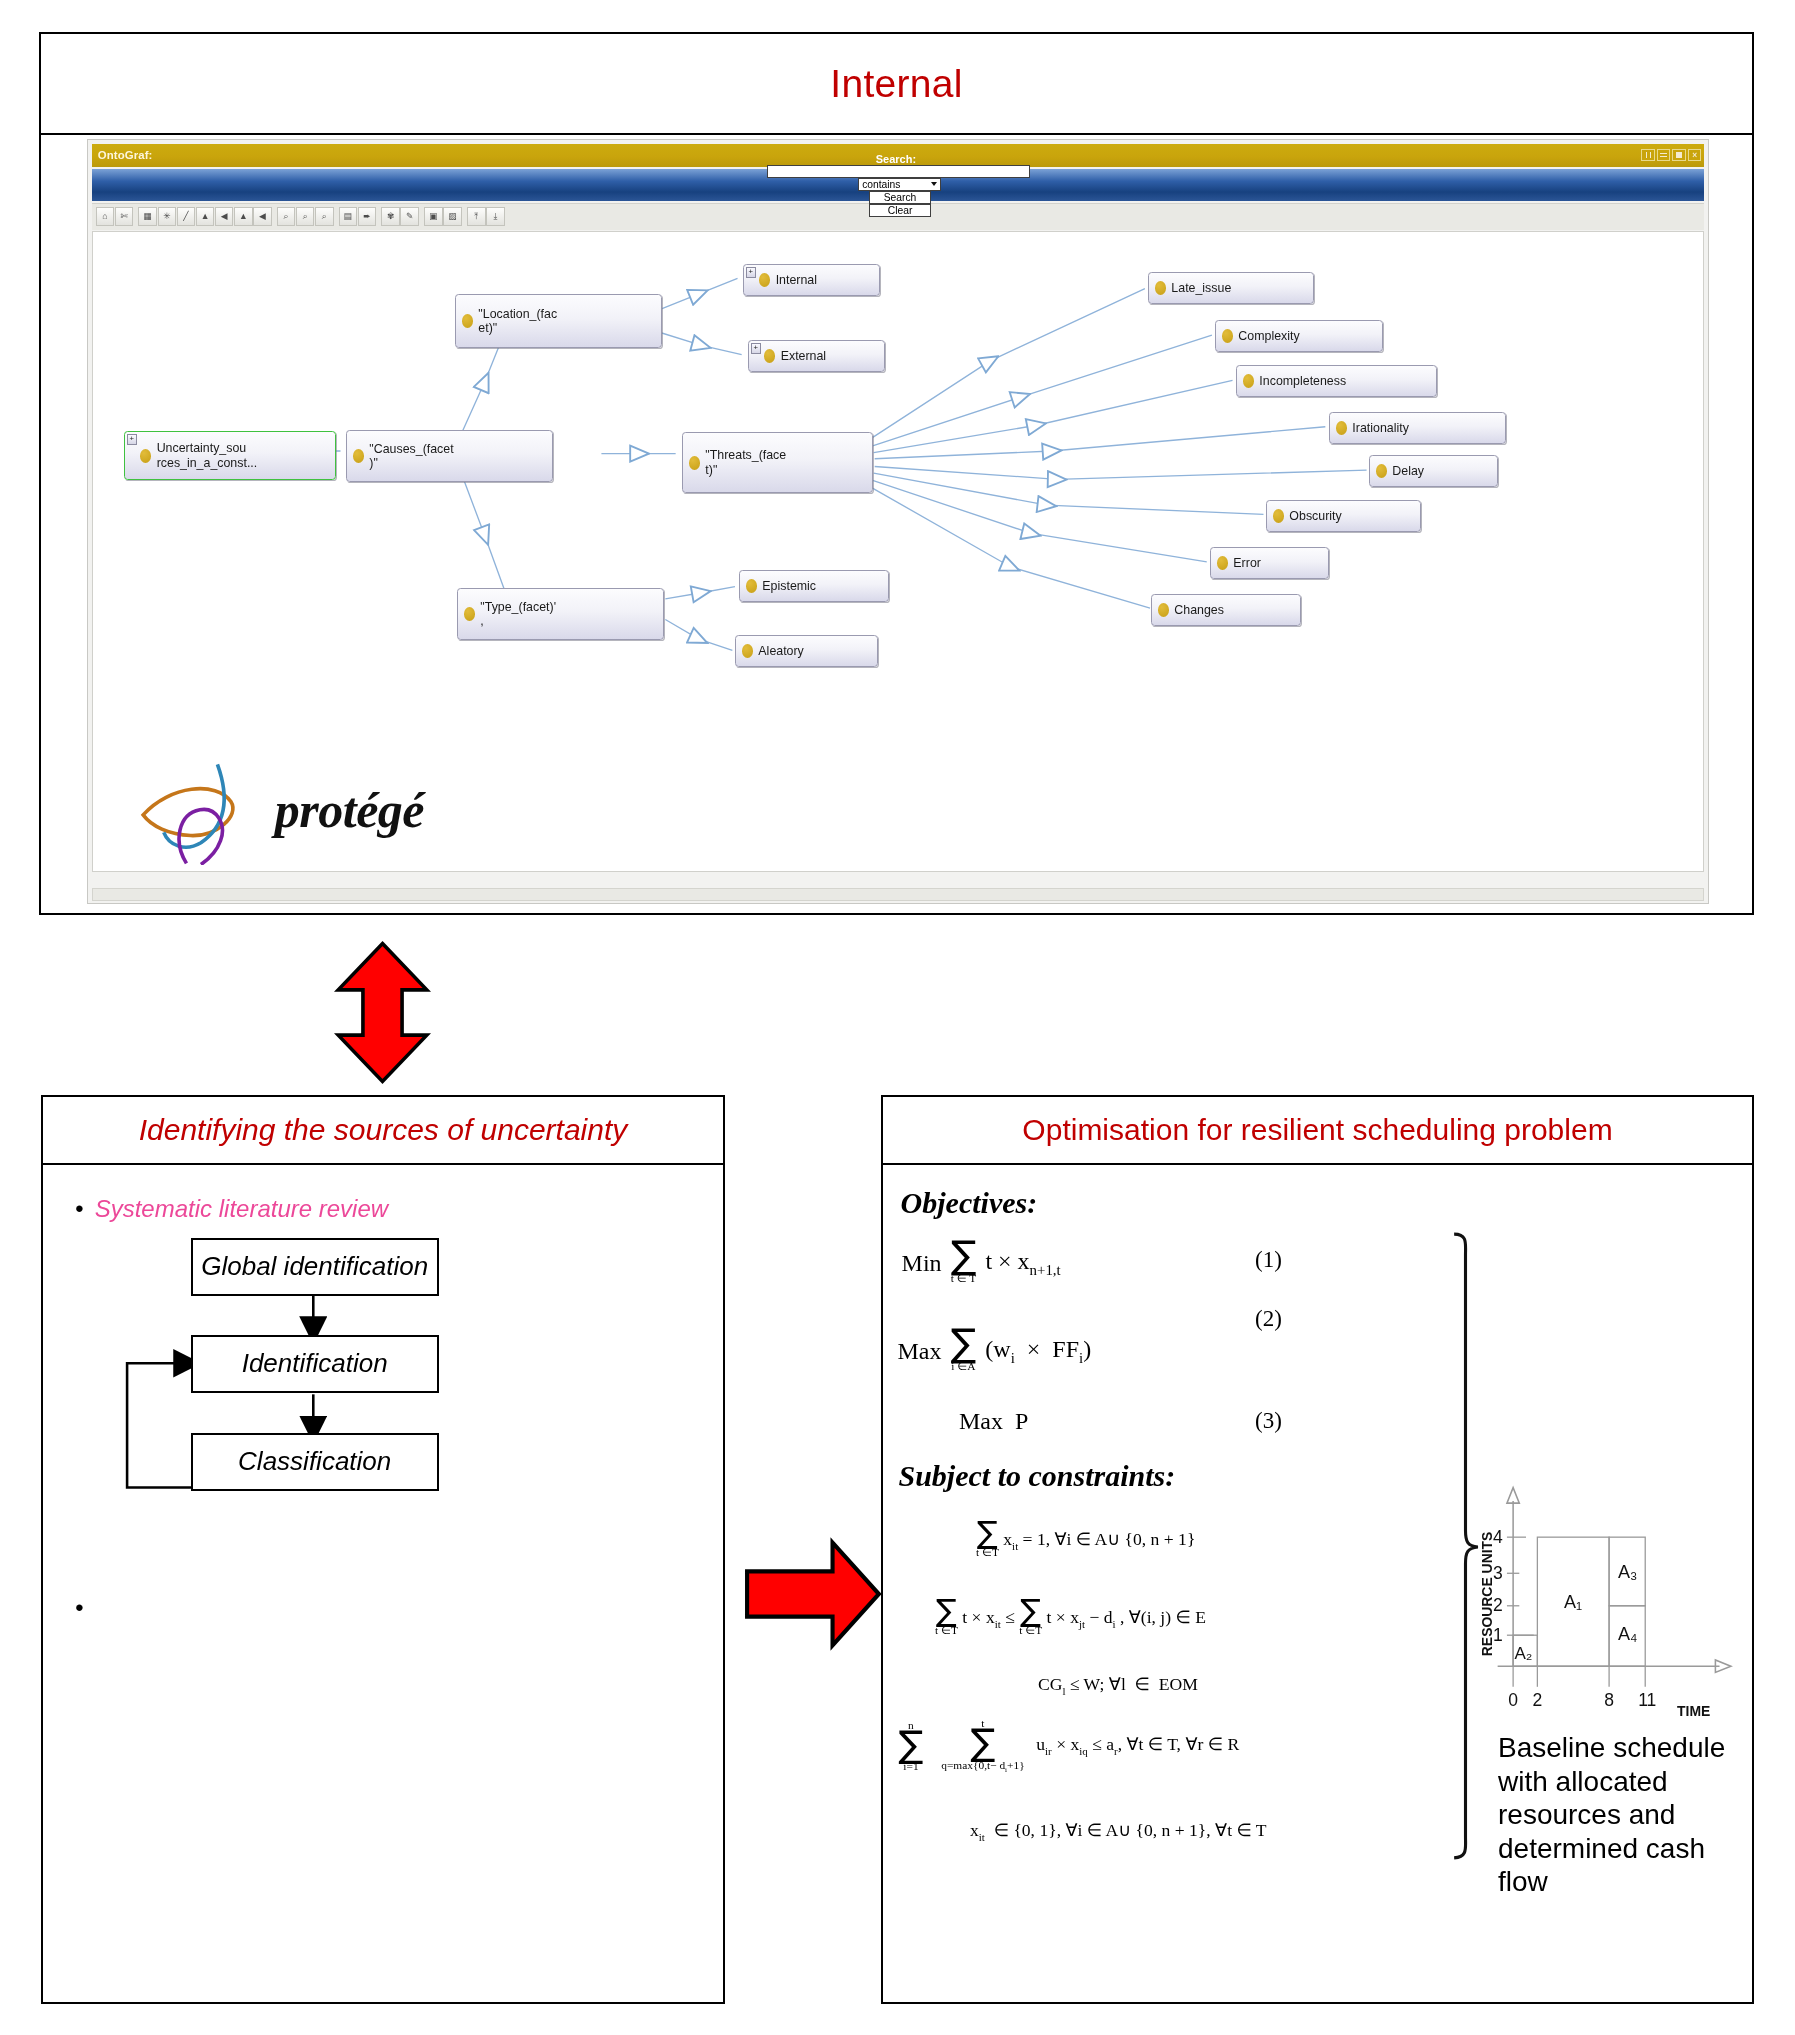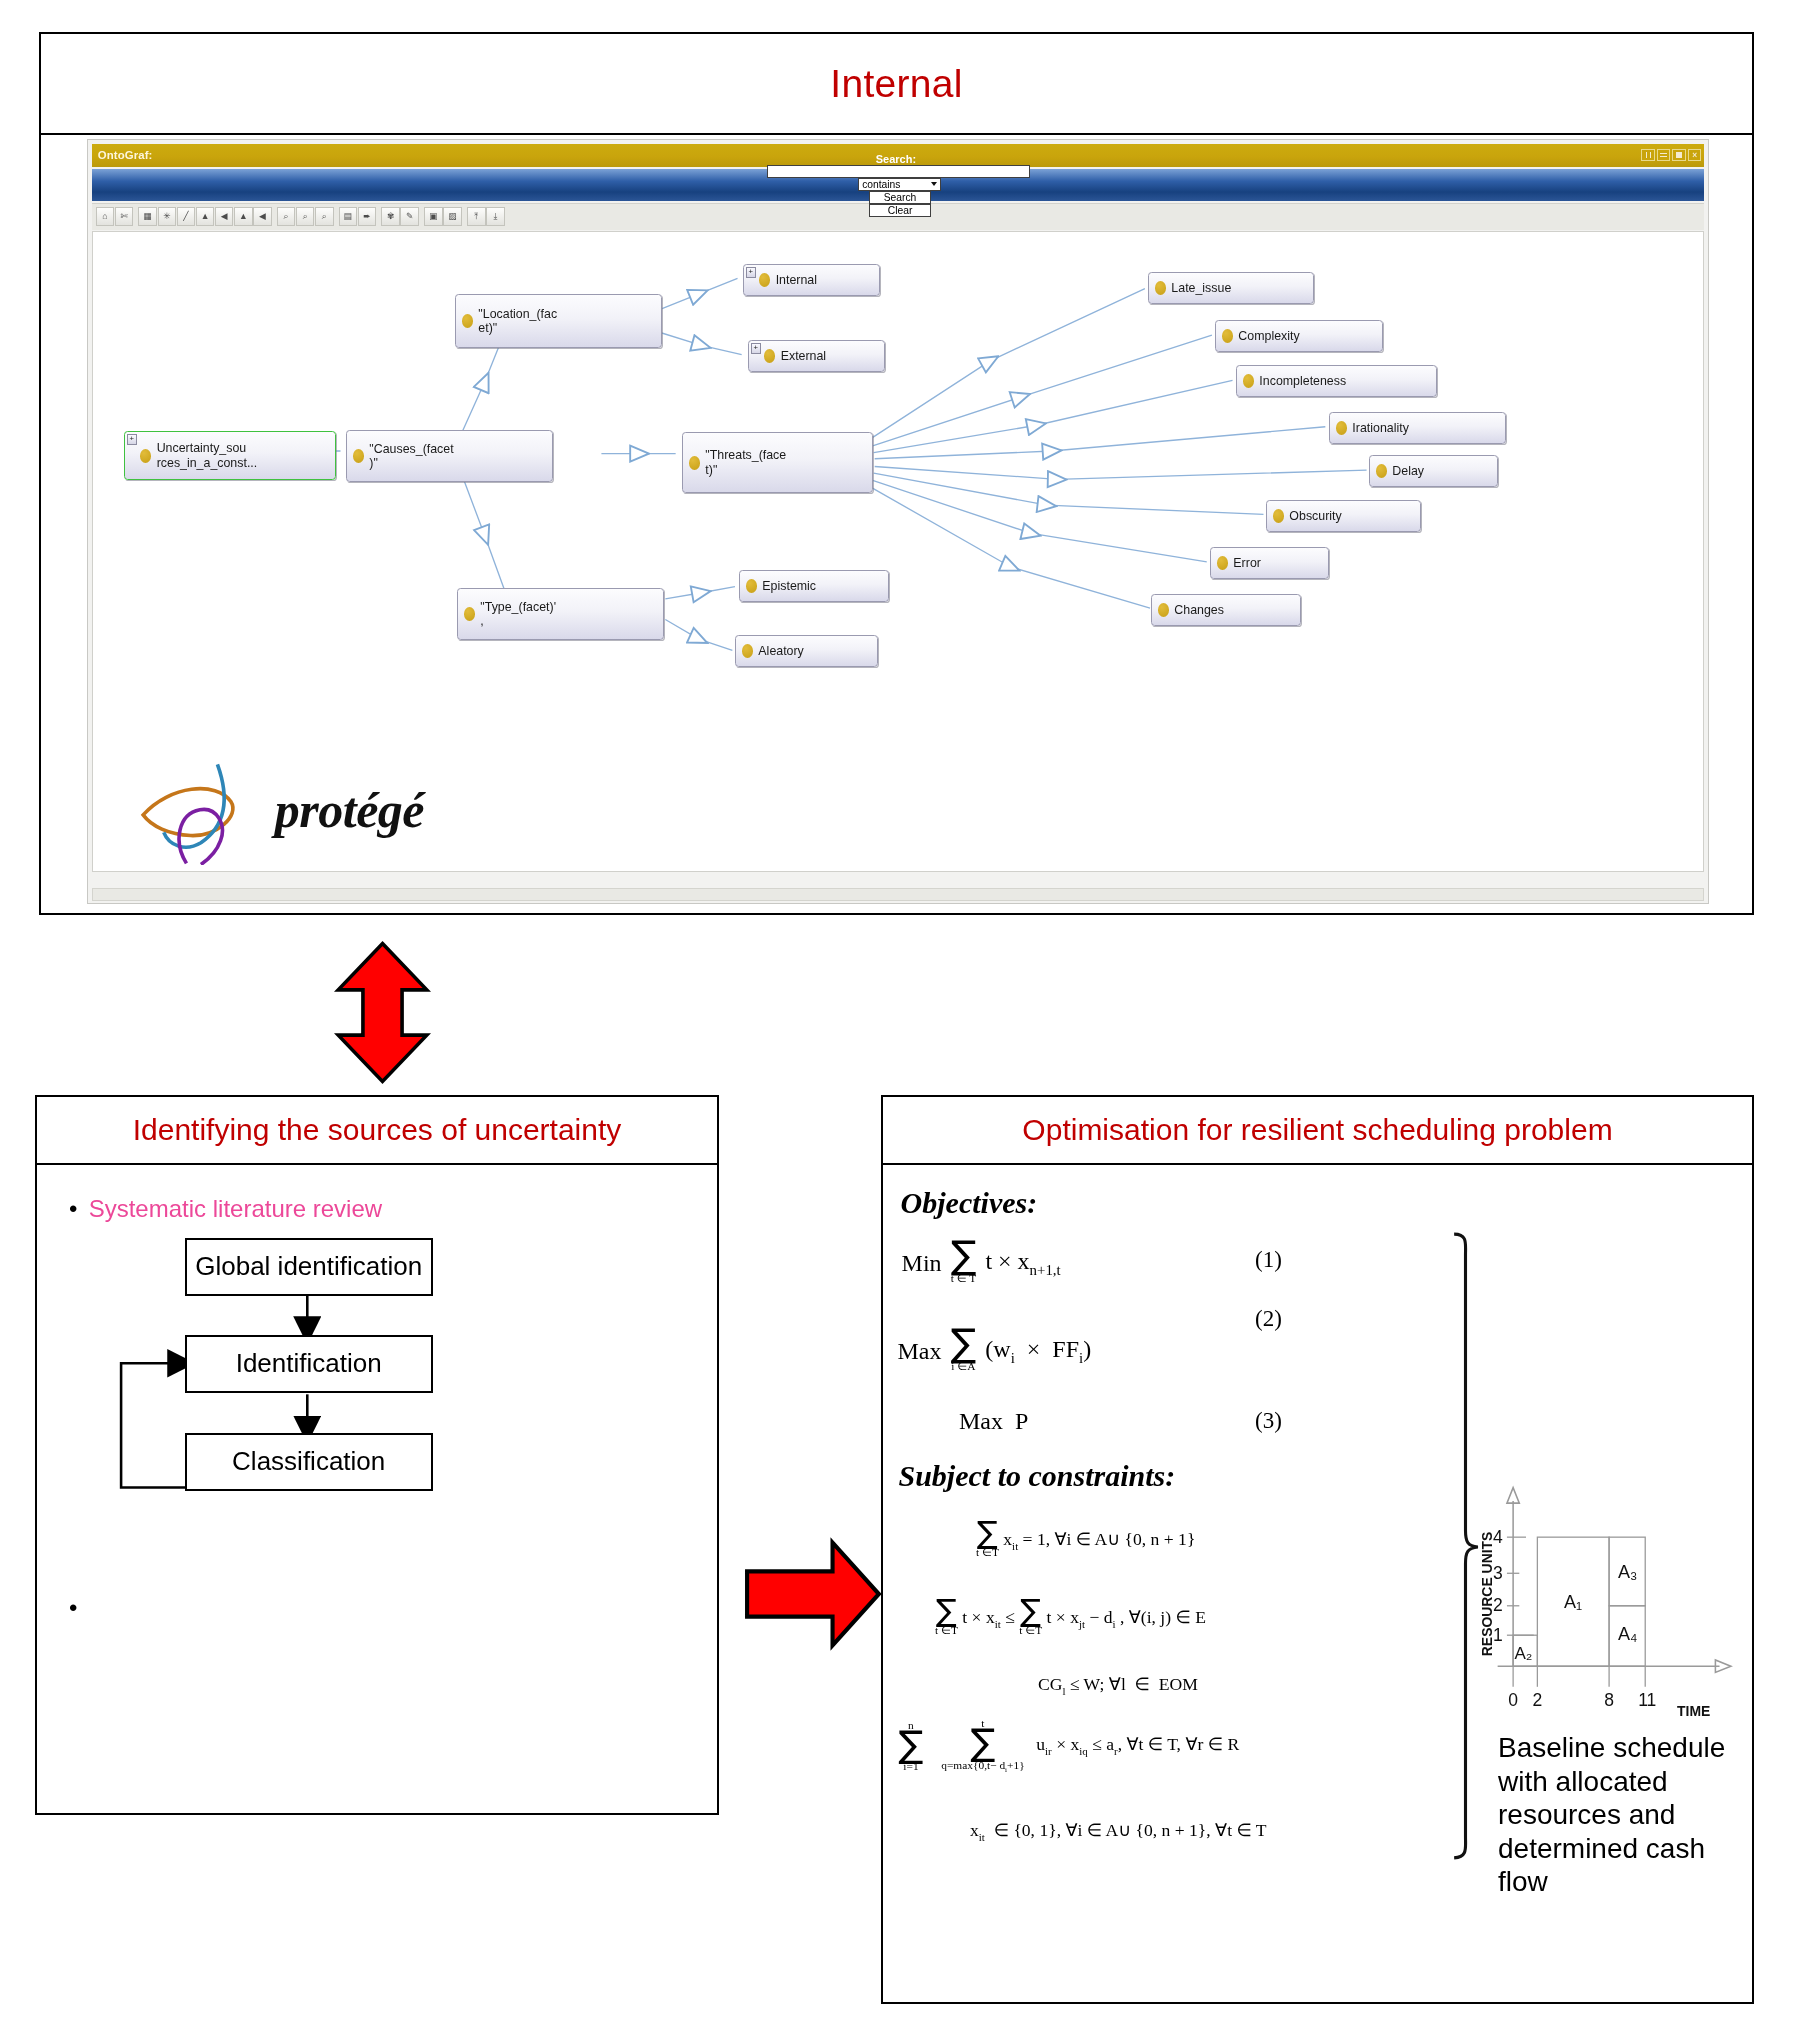--- a/index.html
+++ b/index.html
@@ -133,21 +133,21 @@
 
   
   .panel {
     position: absolute; border: 2.1px solid #000; background: #fff;
   }
   .panel-head {
     border-bottom: 2.1px solid #000; display:flex; align-items:center; justify-content:center;
     height: 68px;
   }
   .panel-head .h-txt { color:#C00000; font-size: 30px; }
-  .left-panel { left: 35px; top: 1095px; width: 684px; height: 720px; }
+  .left-panel { left: 41px; top: 1095px; width: 684px; height: 909px; font-style: italic; }
   .right-panel { left: 881px; top: 1095px; width: 873px; height: 909px; }
 
   .bullet-row { display: flex; align-items: flex-start; margin-top: 29px; }
   .bullet-dot { width: 31px; text-align: center; font-size: 24px; line-height: 29px; color: #000; flex: 0 0 auto;}
   .bullet-txt { font-size: 24px; line-height: 1.26; color:#ec4899; max-width: 393px; }
 
   .flow { position: relative; width: 100%; height: 331px; margin-top: 9.3px; }
   .flow-box {
     position: absolute; border: 2.1px solid #000; background: #fff;
     display: flex; align-items: center; justify-content: center;

